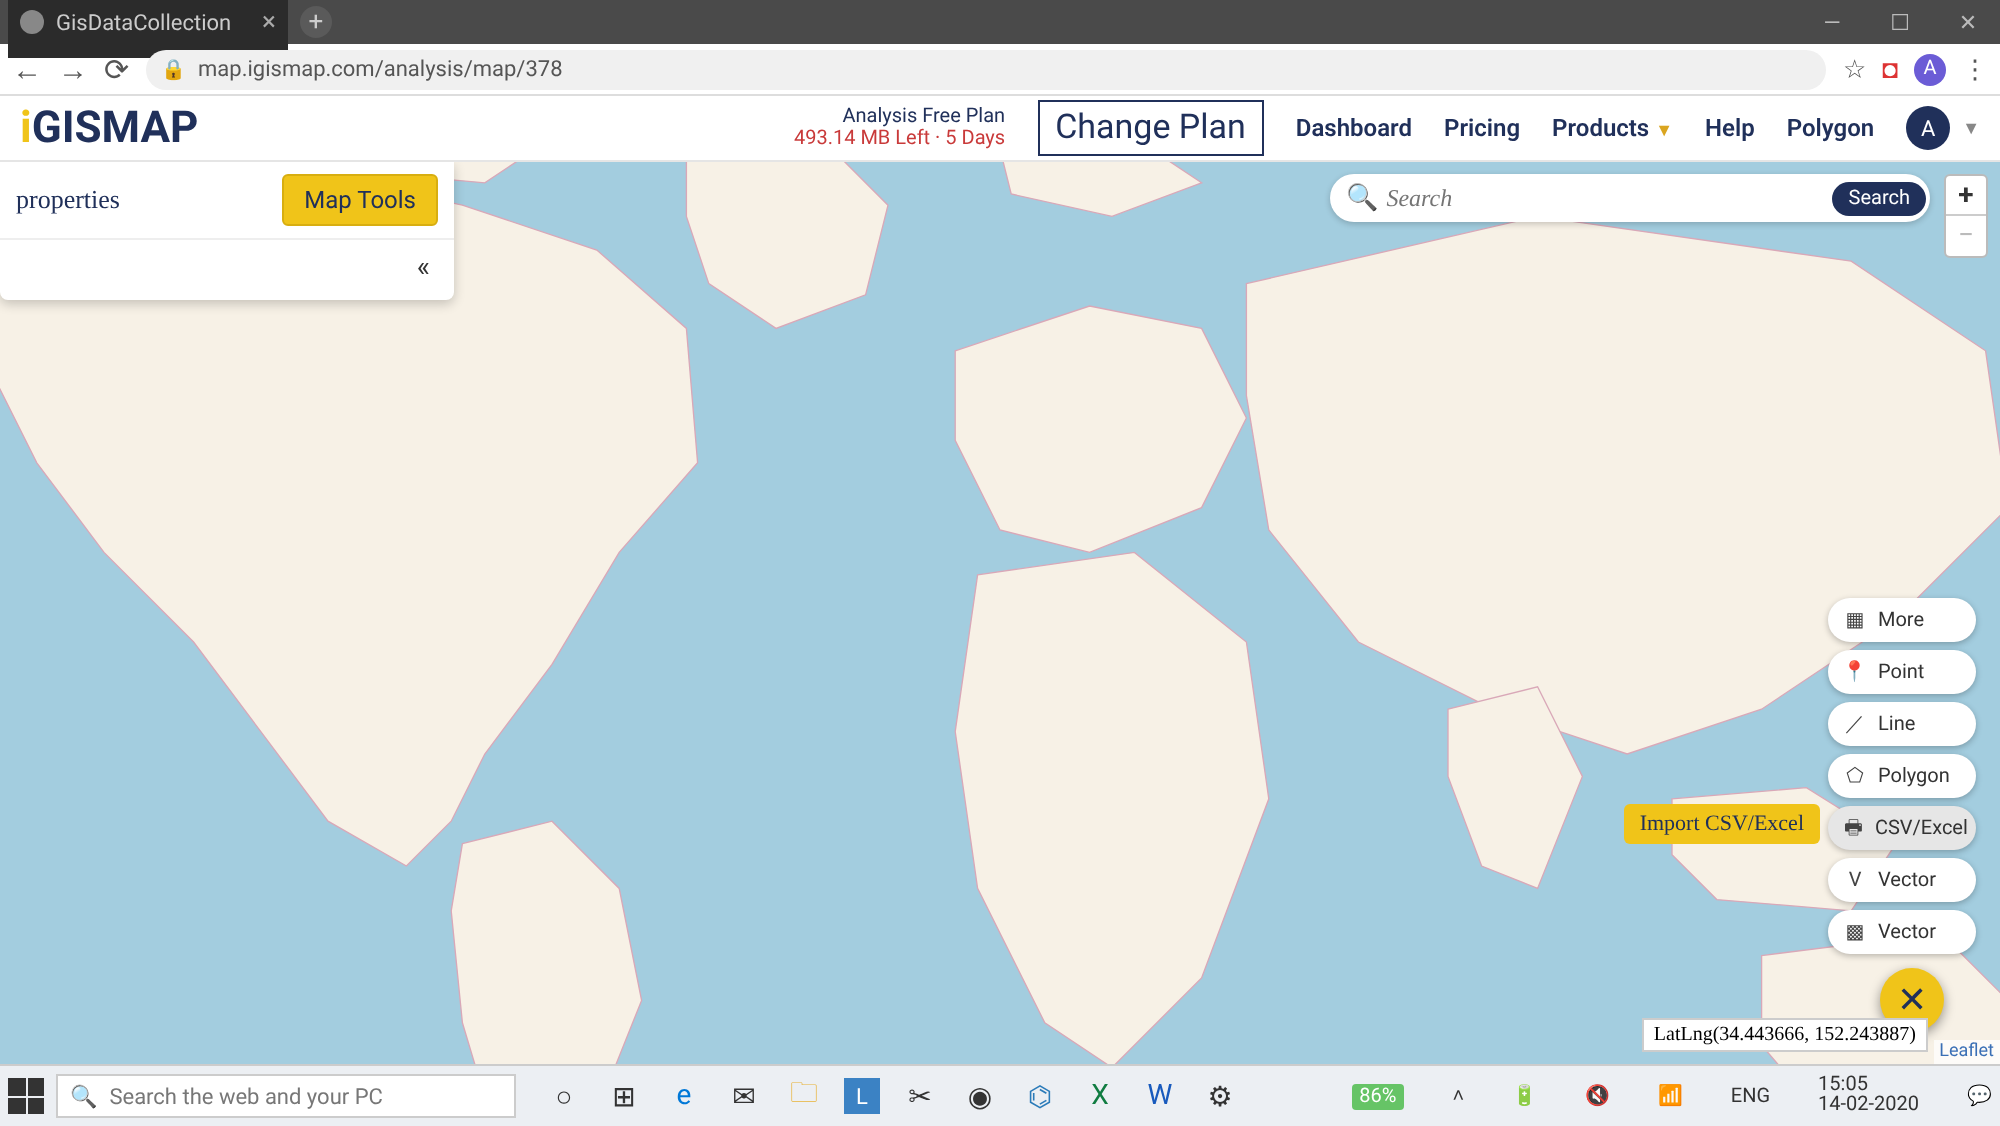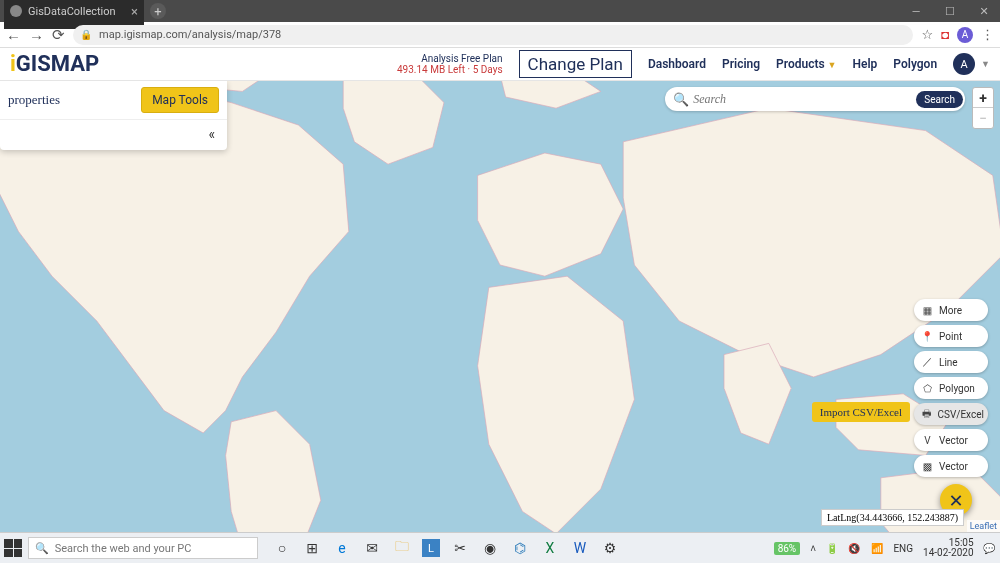--- a/index.html
+++ b/index.html
@@ -71,23 +71,23 @@
 .latlng { position: absolute; bottom: 6px; right: 36px; background: #fff; border: 1px solid #ccc; font-family: Georgia, serif; font-size: 10px; padding: 2px 5px; margin-left: 20px; }
 .leaflet-attr { position: absolute; bottom: 0; right: 0; background: rgba(255,255,255,0.7); font-size: 9px; color: #3a6fb5; padding: 1px 3px; }
 
 
 .taskbar { position: absolute; bottom: 0; left: 0; width: 1000px; height: 31px; background: #eceff3; border-top: 1px solid #ccc; display: flex; align-items: center; padding: 0 4px; gap: 6px; font-size: 11px; color: #333; }
 .start { width: 18px; height: 18px; display:grid; grid-template-columns: 1fr 1fr; grid-template-rows: 1fr 1fr; gap:1px;}
 .start span { background: #333; }
 .tb-search { flex: 0 0 230px; height: 22px; background: #fff; border: 1px solid #ccc; display: flex; align-items: center; padding: 0 6px; font-size: 11px; color: #777; gap:6px;}
 .tb-icons { display: flex; gap: 10px; margin-left: 8px; align-items:center;}
 .tb-icon { width: 20px; height: 20px; display:flex; align-items:center; justify-content:center; font-size:14px;}
-.tray { margin-left: auto; display: flex; align-items: center; gap: 10px; font-size: 10px; }
+.tray { margin-left: auto; display: flex; align-items: center; gap: 24px; font-size: 10px; }
 .battery { background: #66c466; color: #fff; padding: 1px 4px; border-radius: 2px; font-size:10px;}
-.datetime { text-align: right; line-height: 1; font-size: 10px; }
+.datetime { text-align: left; line-height: 1; font-size: 10px; }
 </style>
 </head>
 <body>
 
 <div class="browser-chrome">
   <div class="tab">
     <span class="favicon"></span>
     <span>GisDataCollection</span>
     <span class="close">×</span>
   </div>

